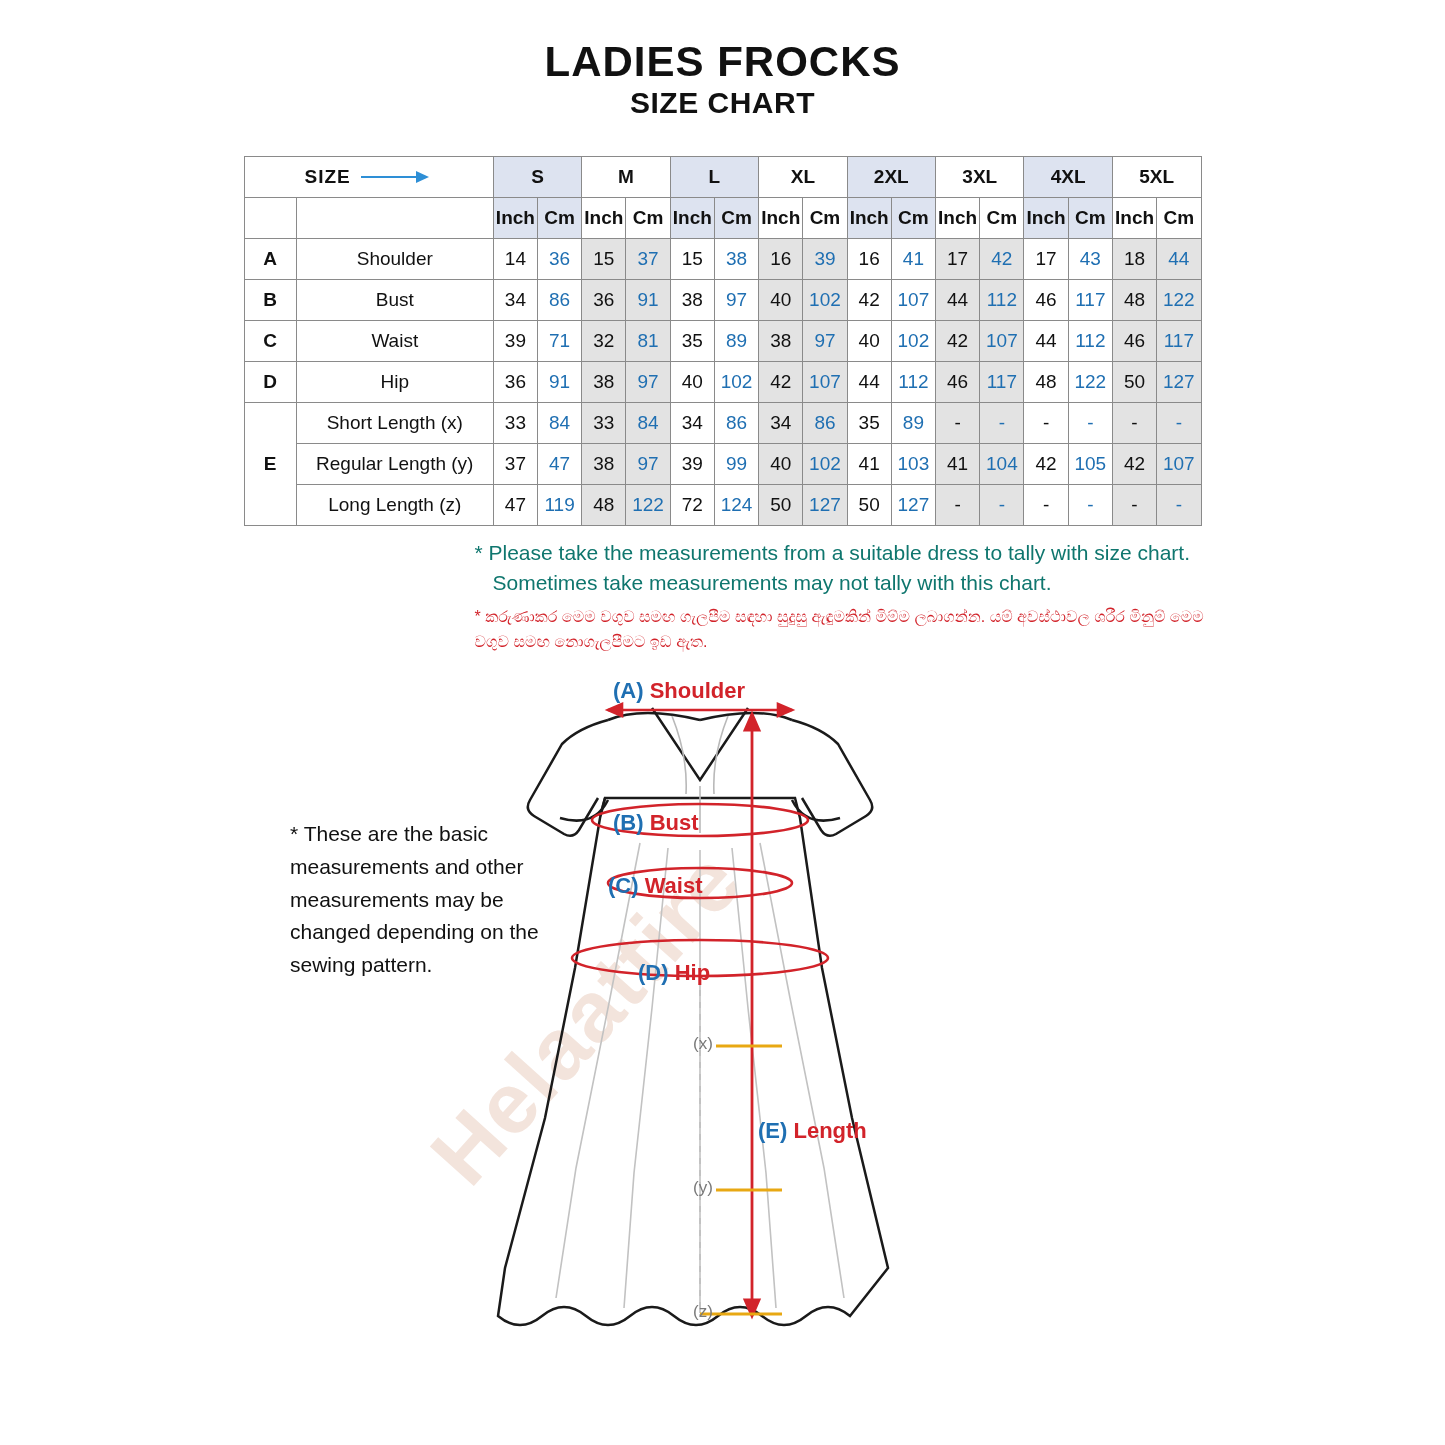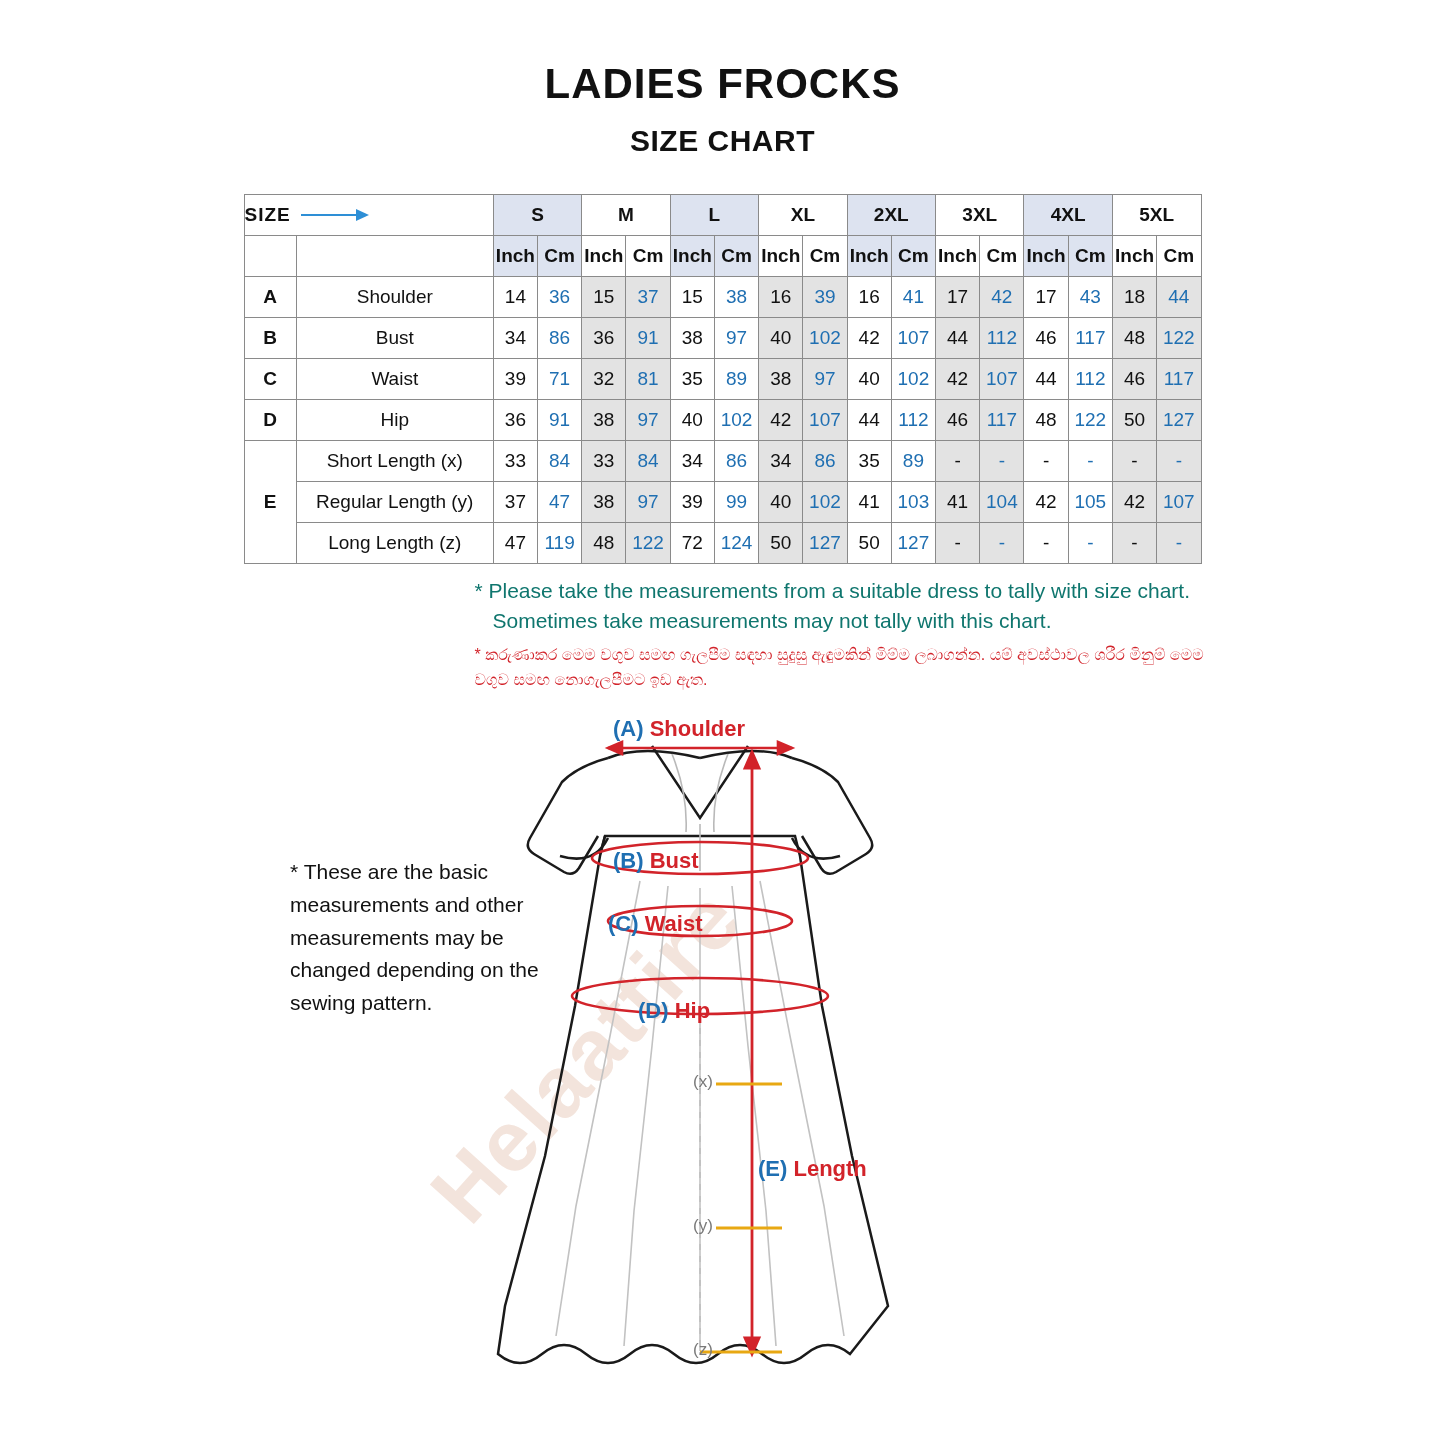--- a/index.html
+++ b/index.html
@@ -18,28 +18,27 @@
   .page {
     position: relative;
     width: 1445px;
     height: 1445px;
   }
   .title {
     text-align: center;
     font-size: 42px;
     font-weight: bold;
     letter-spacing: 1px;
-    margin-top: 60px;
+    margin-top: 38px;
   }
   .subtitle {
     text-align: center;
     font-size: 30px;
     font-weight: bold;
     letter-spacing: 0.5px;
-    margin-top: 16px;
   }
 
   
   .table-wrap {
     margin: 36px auto 0 auto;
     width: 958px;
   }
   table.size-chart {
     border-collapse: collapse;
     width: 100%;
@@ -55,20 +54,21 @@
   }
   .hdr-size {
     font-size: 30px;
     font-weight: bold;
     letter-spacing: 1px;
     color: #111;
   }
   .size-cell-inner {
     display: flex;
     align-items: center;
+    justify-content: center;
     gap: 10px;
   }
   .arrow {
     display: inline-block;
     width: 72px;
     height: 12px;
     position: relative;
   }
   .arrow::before {
     content: "";

